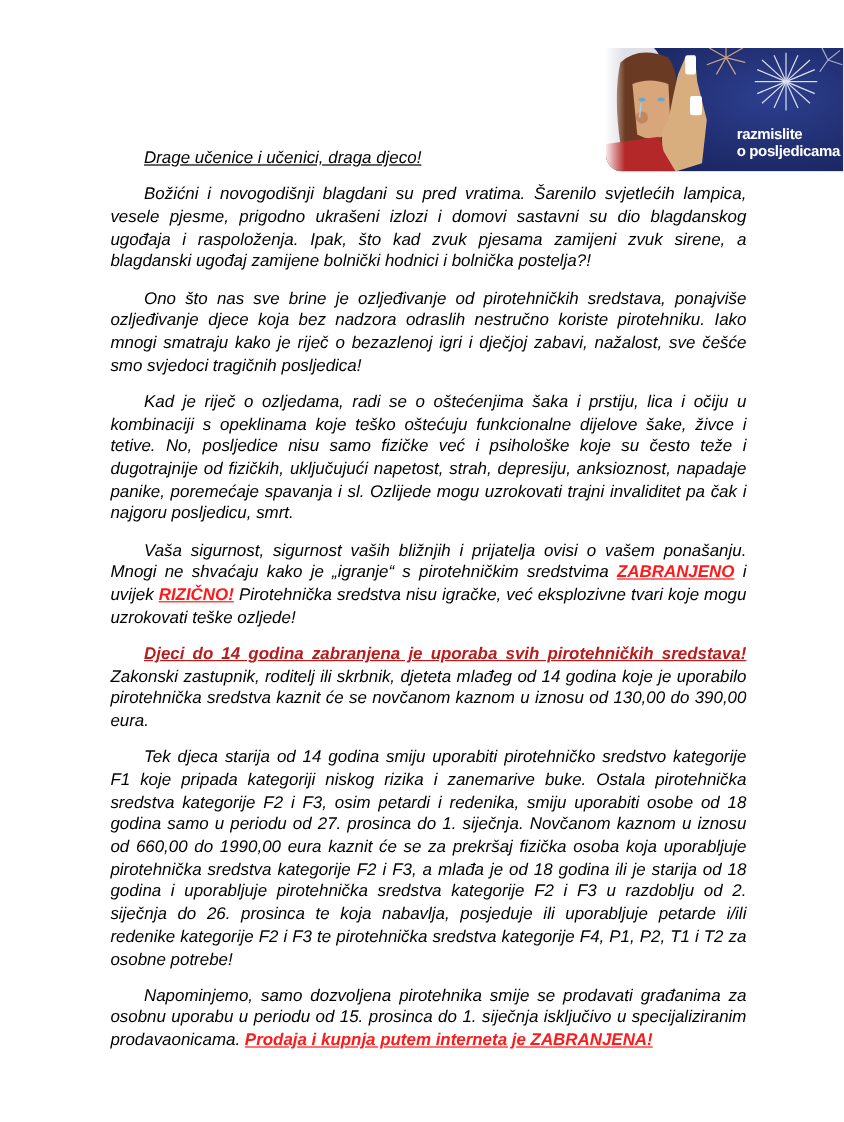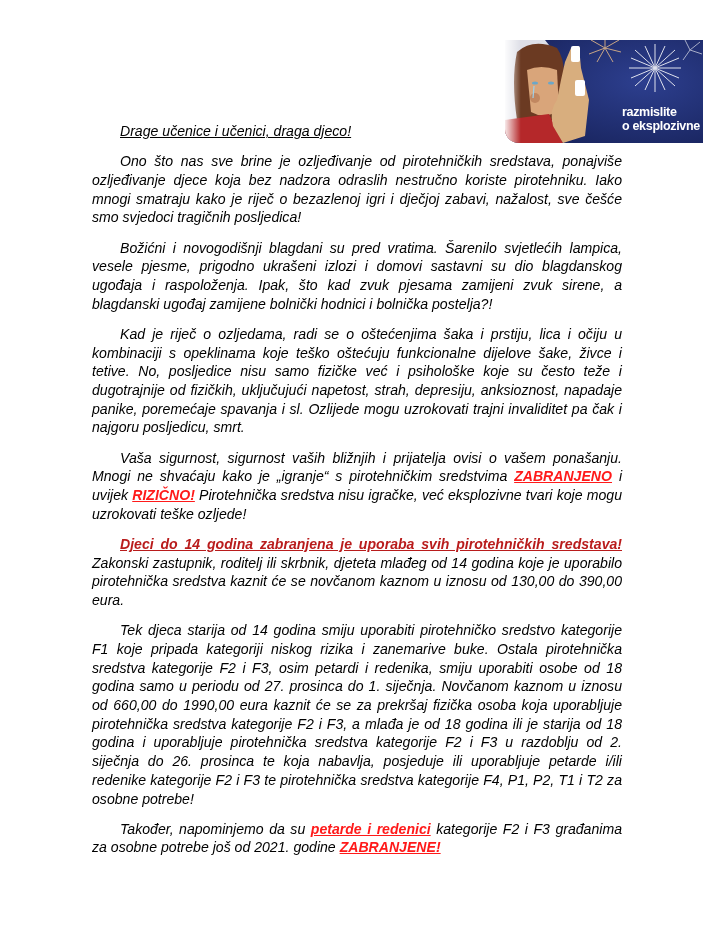--- a/index.html
+++ b/index.html
@@ -94,32 +94,32 @@
         <line x1="29" y1="46" x2="28" y2="58" stroke="#9fd0e8" stroke-width="1.2"></line>
         <path d="M0 80 L44 74 L58 103 L0 103 Z" fill="#b5282a"></path>
         <path d="M56 40 L60 22 L66 8 L74 6 L76 28 L80 44 L84 60 L80 96 L58 103 L48 86 Q44 70 52 60 Z" fill="#d8ae7e"></path>
         <rect x="66" y="6" width="9" height="16" rx="2" fill="#ffffff"></rect>
         <rect x="70" y="40" width="10" height="16" rx="2" fill="#ffffff"></rect>
       </g>
       <rect x="0" y="0" width="198" height="103" fill="url(#fade)"></rect>
     </svg>
     <div class="banner-text">
       <span class="l1">razmislite</span>
-      <span class="l2">o eksplozivne</span>
+      <span class="l2">o posljedicama</span>
     </div>
   </div>
 
   <div class="body-text">
     <p class="greeting">Drage učenice i učenici, draga djeco!</p>
     <div id="paragraphs">
+        <p><span>Božićni i novogodišnji blagdani su pred vratima. Šarenilo svjetlećih lampica, vesele pjesme, prigodno ukrašeni izlozi i domovi sastavni su dio blagdanskog ugođaja i raspoloženja. Ipak, što kad zvuk pjesama zamijeni zvuk sirene, a blagdanski ugođaj zamijene bolnički hodnici i bolnička postelja?!</span></p>
         <p><span>Ono što nas sve brine je ozljeđivanje od pirotehničkih sredstava, ponajviše ozljeđivanje djece koja bez nadzora odraslih nestručno koriste pirotehniku. Iako mnogi smatraju kako je riječ o bezazlenoj igri i dječjoj zabavi, nažalost, sve češće smo svjedoci tragičnih posljedica!</span></p>
-        <p><span>Božićni i novogodišnji blagdani su pred vratima. Šarenilo svjetlećih lampica, vesele pjesme, prigodno ukrašeni izlozi i domovi sastavni su dio blagdanskog ugođaja i raspoloženja. Ipak, što kad zvuk pjesama zamijeni zvuk sirene, a blagdanski ugođaj zamijene bolnički hodnici i bolnička postelja?!</span></p>
         <p><span>Kad je riječ o ozljedama, radi se o oštećenjima šaka i prstiju, lica i očiju u kombinaciji s opeklinama koje teško oštećuju funkcionalne dijelove šake, živce i tetive. No, posljedice nisu samo fizičke već i psihološke koje su često teže i dugotrajnije od fizičkih, uključujući napetost, strah, depresiju, anksioznost, napadaje panike, poremećaje spavanja i sl. Ozlijede mogu uzrokovati trajni invaliditet pa čak i najgoru posljedicu, smrt.</span></p>
         <p><span>Vaša sigurnost, sigurnost vaših bližnjih i prijatelja ovisi o vašem ponašanju. Mnogi ne shvaćaju kako je „igranje“ s pirotehničkim sredstvima </span><span class="red" style="color: rgb(255, 26, 26);">ZABRANJENO</span><span> i uvijek </span><span class="red" style="color: rgb(255, 26, 26);">RIZIČNO!</span><span> Pirotehnička sredstva nisu igračke, već eksplozivne tvari koje mogu uzrokovati teške ozljede!</span></p>
         <p><span class="red" style="color: #b91c1c;">Djeci do 14 godina zabranjena je uporaba svih pirotehničkih sredstava!</span><span> Zakonski zastupnik, roditelj ili skrbnik, djeteta mlađeg od 14 godina koje je uporabilo pirotehnička sredstva kaznit će se novčanom kaznom u iznosu od 130,00 do 390,00 eura.</span></p>
         <p><span>Tek djeca starija od 14 godina smiju uporabiti pirotehničko sredstvo kategorije F1 koje pripada kategoriji niskog rizika i zanemarive buke. Ostala pirotehnička sredstva kategorije F2 i F3, osim petardi i redenika, smiju uporabiti osobe od 18 godina samo u periodu od 27. prosinca do 1. siječnja. Novčanom kaznom u iznosu od 660,00 do 1990,00 eura kaznit će se za prekršaj fizička osoba koja uporabljuje pirotehnička sredstva kategorije F2 i F3, a mlađa je od 18 godina ili je starija od 18 godina i uporabljuje pirotehnička sredstva kategorije F2 i F3 u razdoblju od 2. siječnja do 26. prosinca te koja nabavlja, posjeduje ili uporabljuje petarde i/ili redenike kategorije F2 i F3 te pirotehnička sredstva kategorije F4, P1, P2, T1 i T2 za osobne potrebe!</span></p>
-        <p><span>Također, napominjemo da su </span><span class="red" style="color: rgb(255, 26, 26);">petarde i redenici</span><span> kategorije F2 i F3 građanima za osobne potrebe još od 2021. godine </span><span class="red" style="color: rgb(255, 26, 26);">ZABRANJENE!</span></p>
+        <p><span>Napominjemo, samo dozvoljena pirotehnika smije se prodavati građanima za osobnu uporabu u periodu od 15. prosinca do 1. siječnja isključivo u specijaliziranim prodavaonicama. </span><span class="red" style="color: rgb(255, 26, 26);">Prodaja i kupnja putem interneta je ZABRANJENA!</span></p>
       </div>
   </div>
 
   <div class="signature">Ravnateljstvo civilne zaštite Ministarstva unutarnjih poslova</div>
 
 </div>
 
 </body></html>

